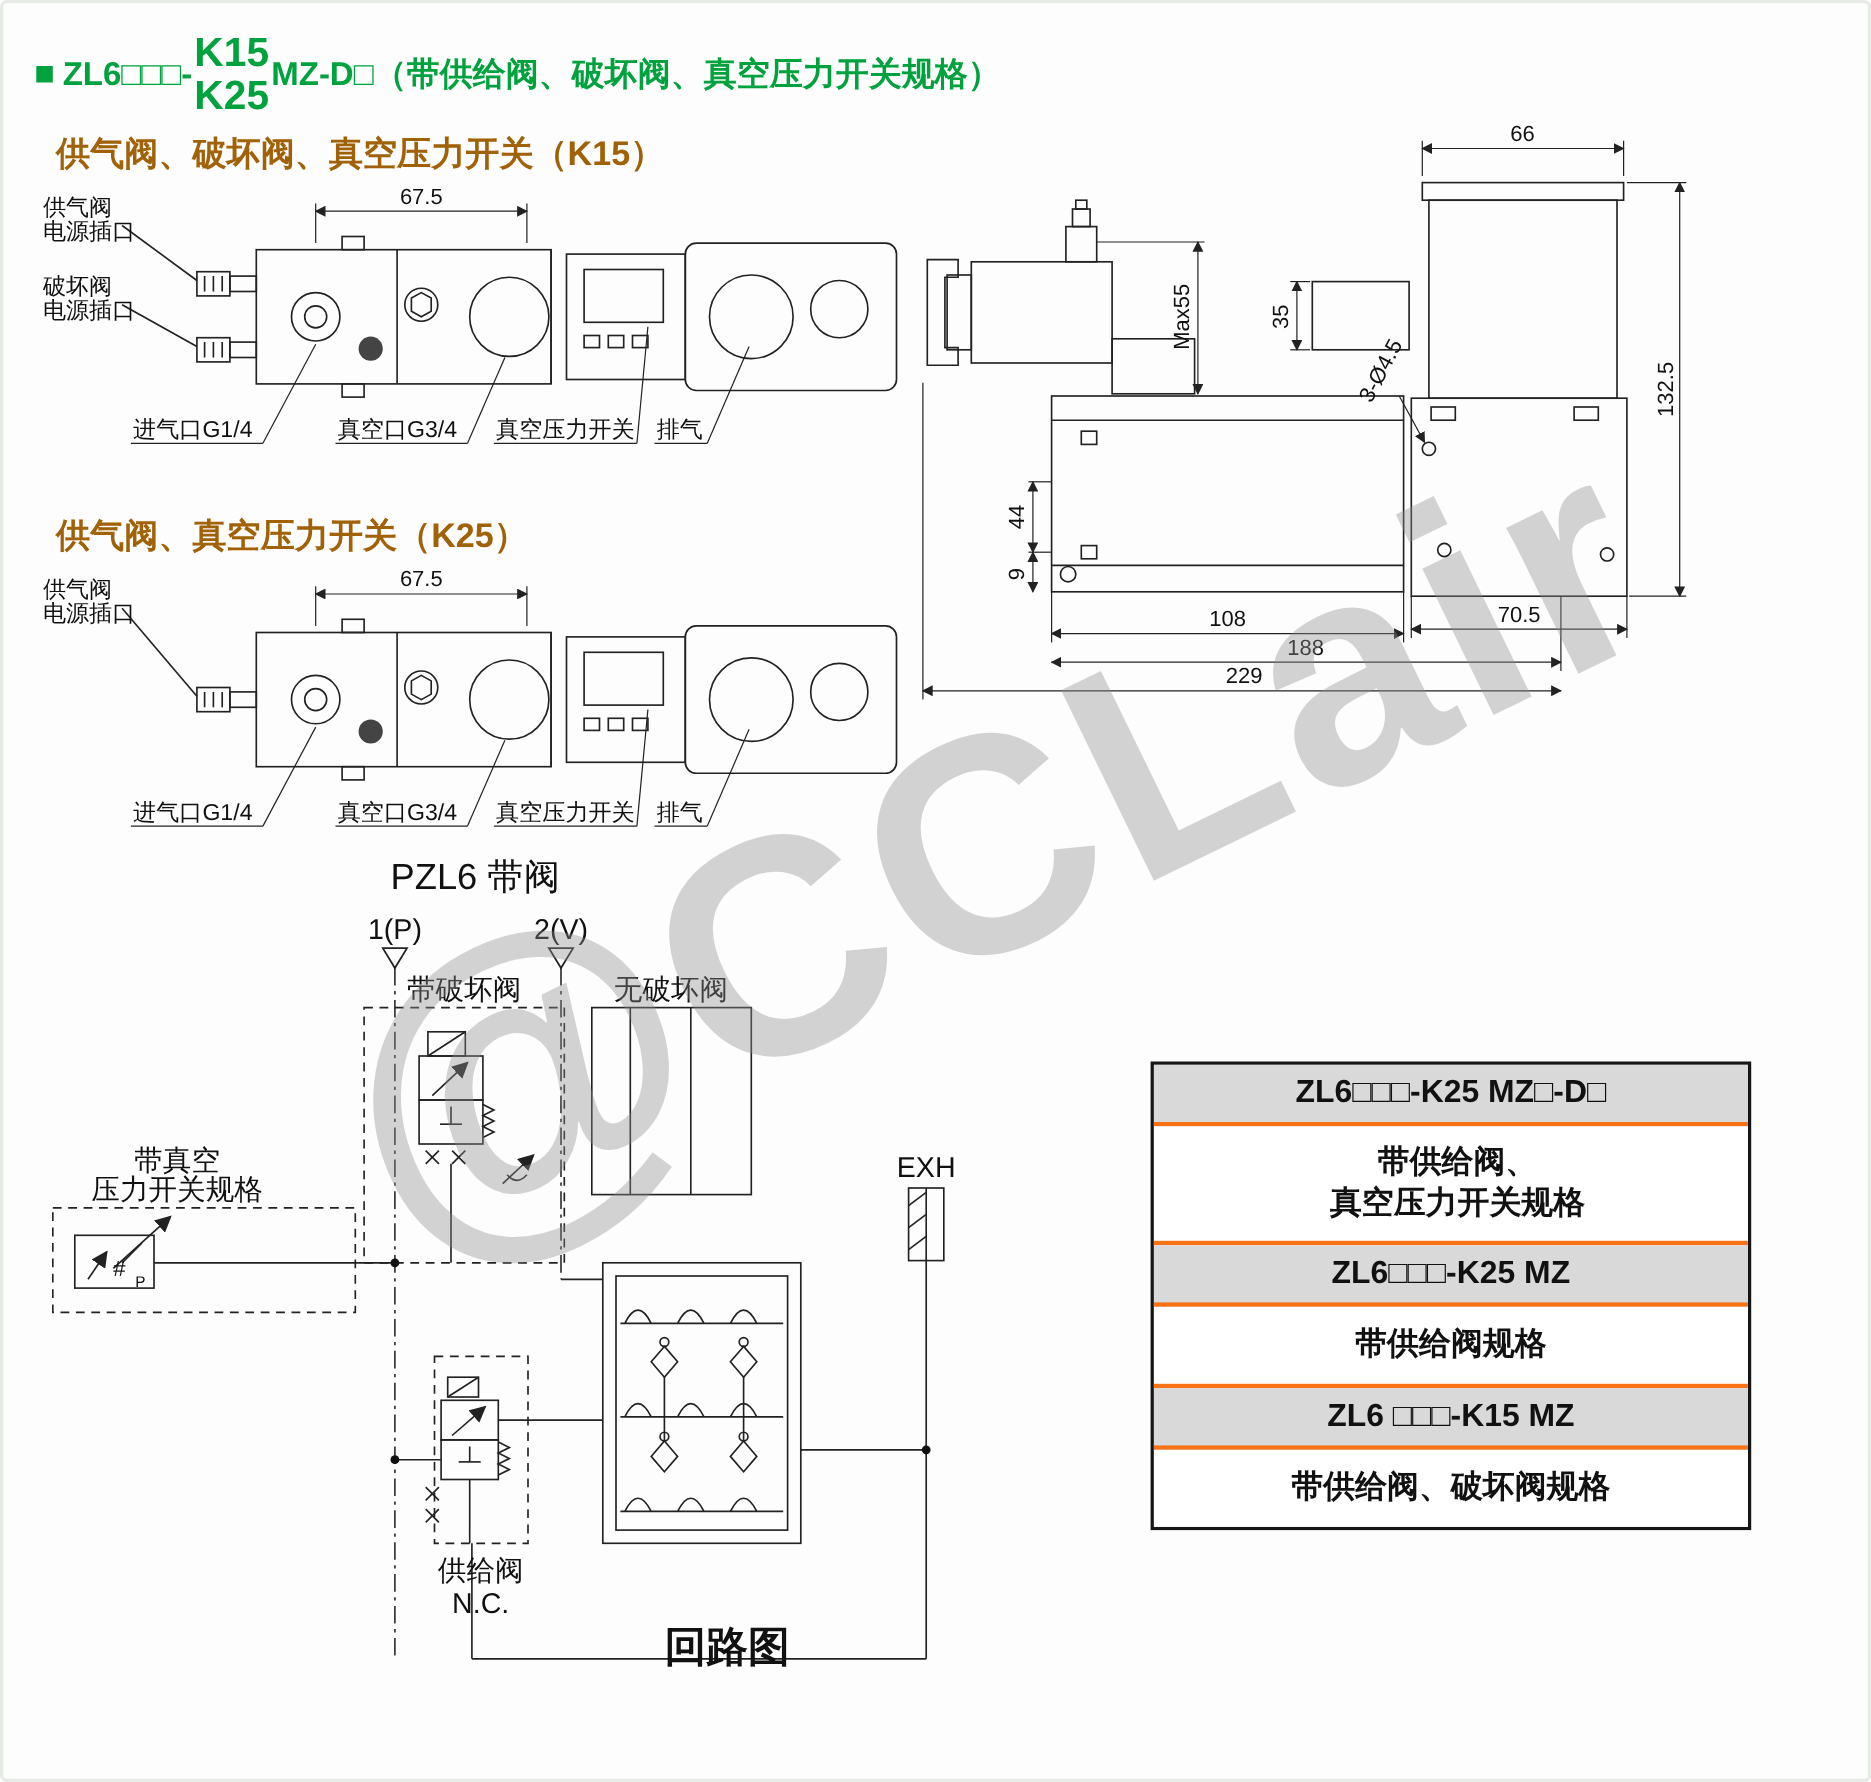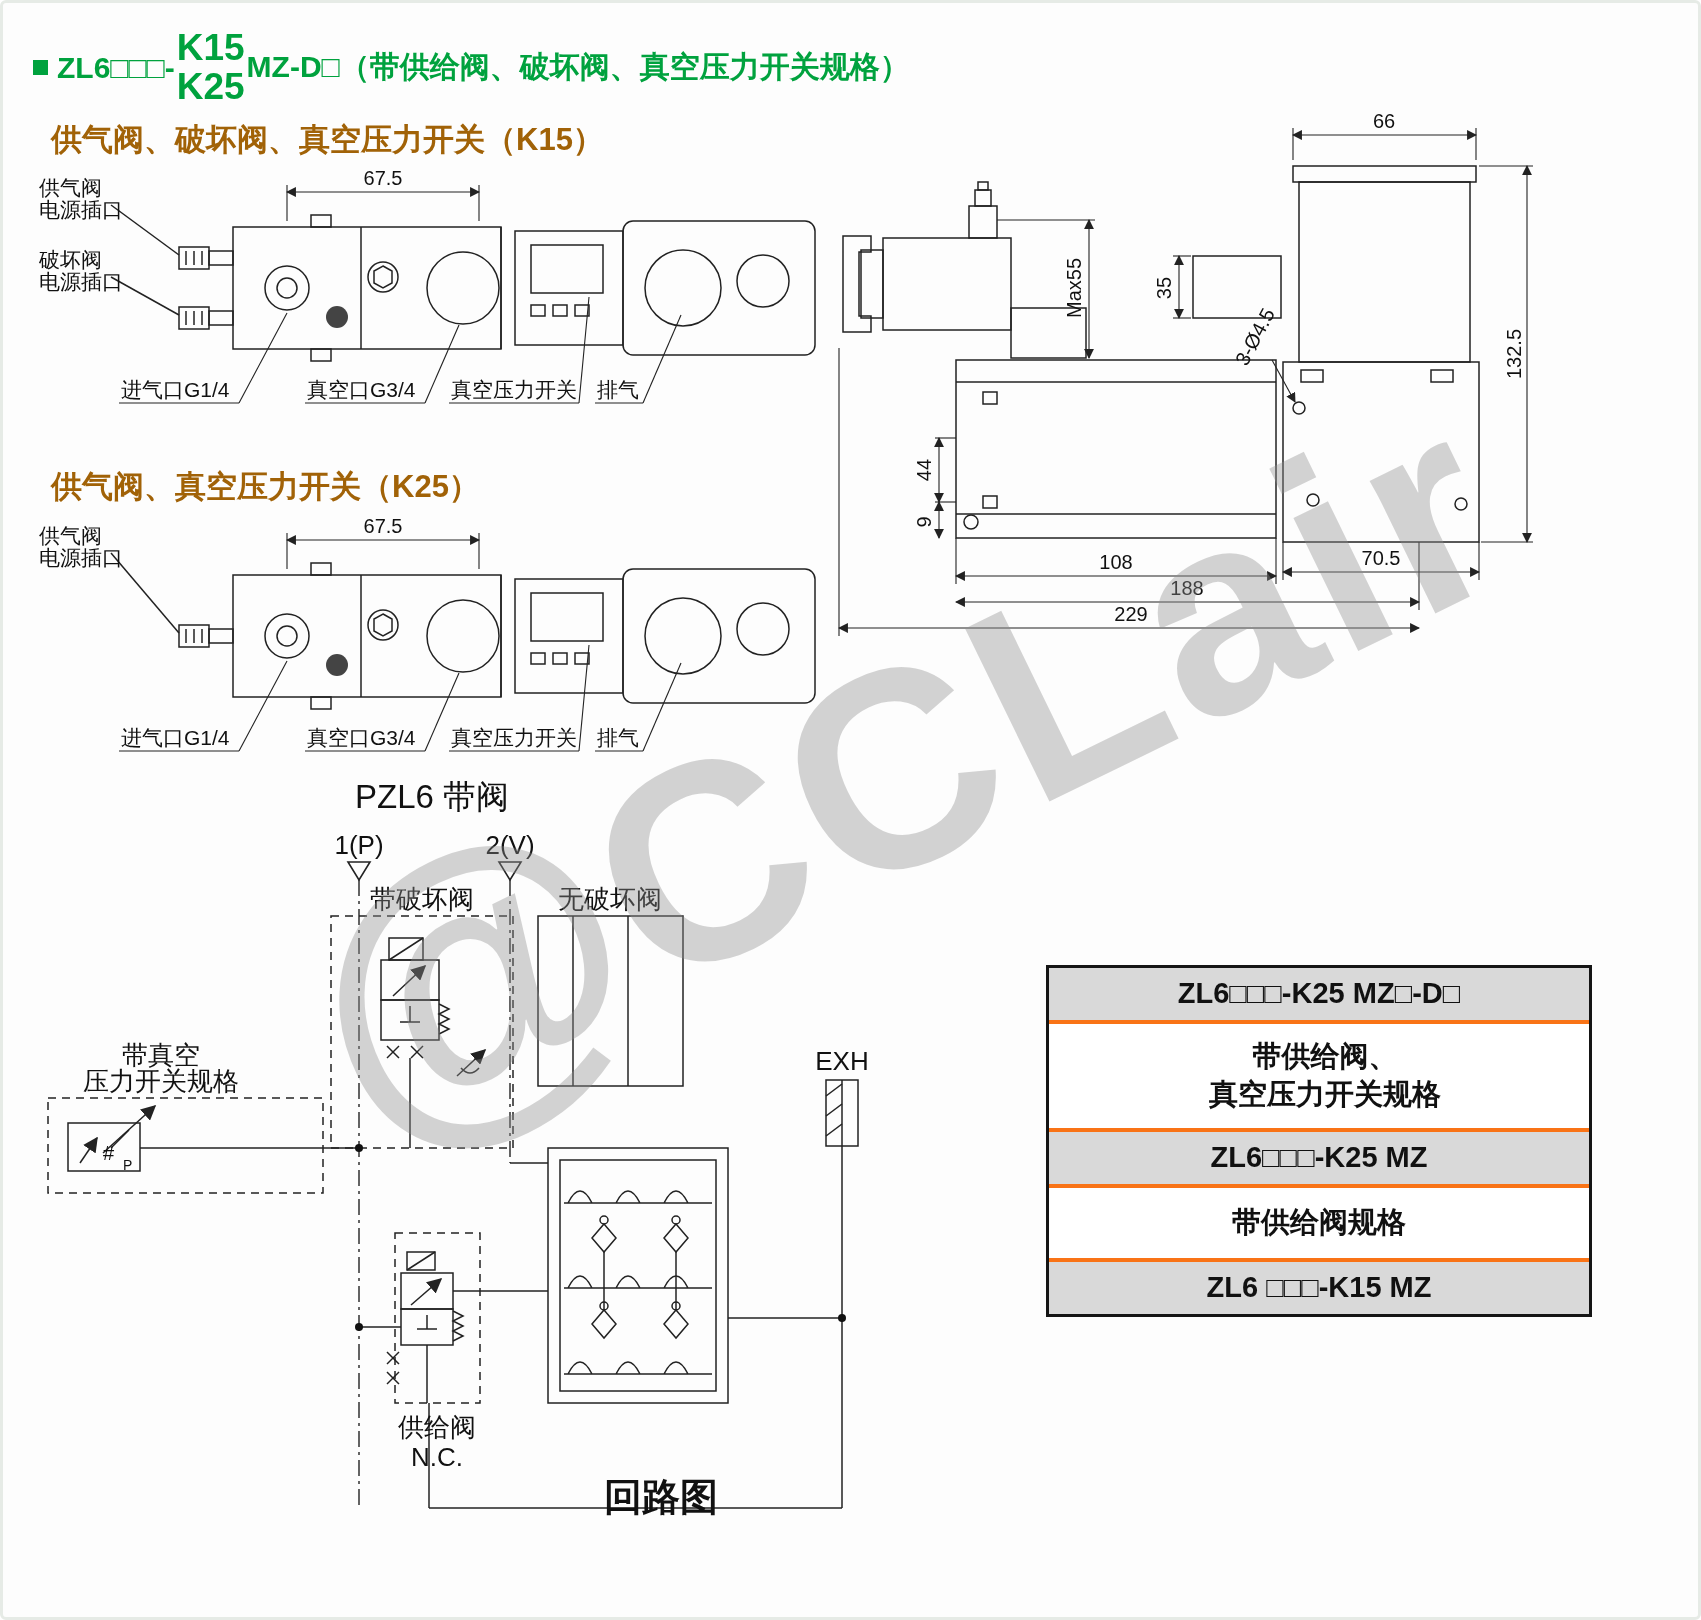--- a/index.html
+++ b/index.html
@@ -369,20 +369,21 @@
     <text class="big" x="618" y="692" text-anchor="middle">回路图</text>
   </svg>
 
   <div class="spec-table">
     <div class="trow model"><span>ZL6□□□-K25 MZ□-D□</span></div>
     <div class="trow desc h2"><span>带供给阀、
 真空压力开关规格</span></div>
     <div class="trow model"><span>ZL6□□□-K25 MZ</span></div>
     <div class="trow desc h4"><span>带供给阀规格</span></div>
     <div class="trow model"><span>ZL6 □□□-K15 MZ</span></div>
+    <div class="trow desc h6"><span>带供给阀、破坏阀规格</span></div>
   </div>
 
   <div class="watermark">
     <span class="at">@</span>
     <span class="wm">CCLair</span>
   </div>
 
 </div>
 
 </body></html>

